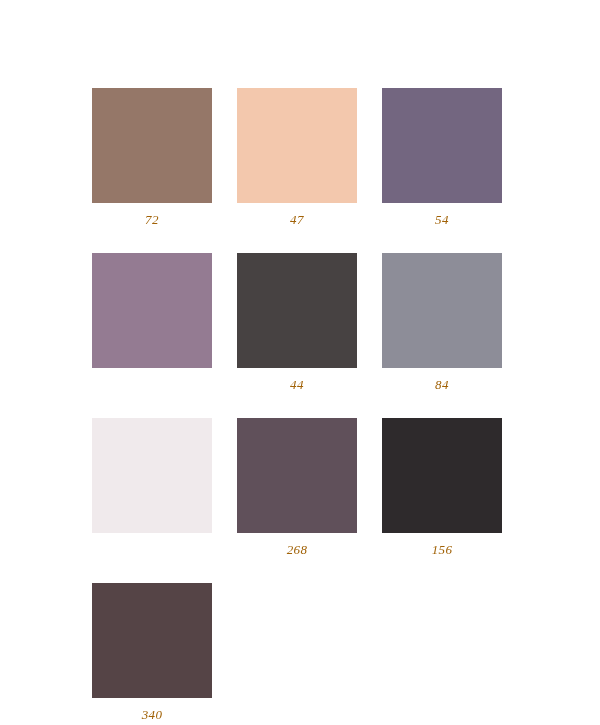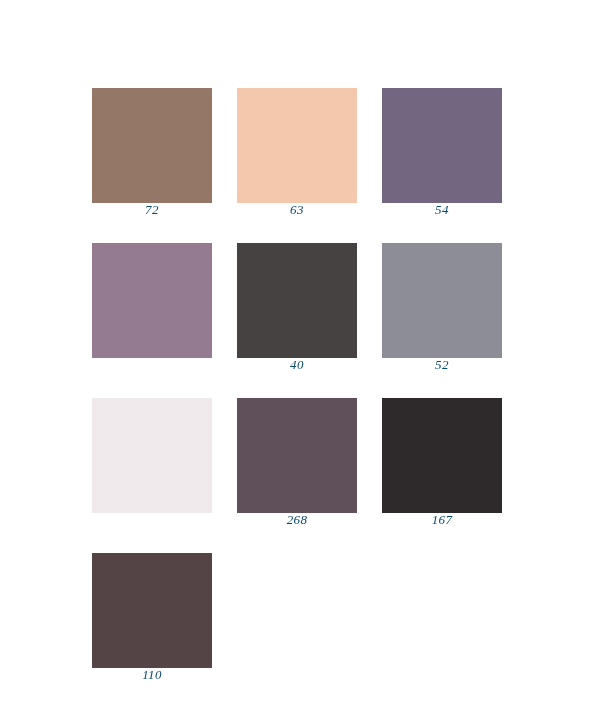--- a/index.html
+++ b/index.html
@@ -44,61 +44,62 @@
   }
 
   .swatch-label {
     display: block;
     width: 120px;
     text-align: center;
     font-family: "Liberation Serif", serif;
     font-style: italic;
     font-size: 13px;
     line-height: 13px;
-    color: #0c4a6e;
+    color: #a16207;
+    padding-top: 10px;
     letter-spacing: 0.4px;
   }
 </style>
 </head>
 <body style="background: rgb(255, 255, 255);">
 
 <div id="swatch-chart" style="background: rgb(255, 255, 255);">
   <div class="swatch-grid">
       <div class="swatch-cell">
         <div class="swatch-color" style="background-color: rgb(149, 119, 104);"></div>
         <span class="swatch-label">72</span>
       </div>
       <div class="swatch-cell">
         <div class="swatch-color" style="background-color: rgb(243, 200, 173);"></div>
-        <span class="swatch-label">63</span>
+        <span class="swatch-label">47</span>
       </div>
       <div class="swatch-cell">
         <div class="swatch-color" style="background-color: rgb(115, 102, 128);"></div>
         <span class="swatch-label">54</span>
       </div>
       <div class="swatch-cell">
         <div class="swatch-color" style="background-color: rgb(148, 123, 146);"></div>
       </div>
       <div class="swatch-cell">
         <div class="swatch-color" style="background-color: rgb(71, 66, 66);"></div>
-        <span class="swatch-label">40</span>
+        <span class="swatch-label">44</span>
       </div>
       <div class="swatch-cell">
         <div class="swatch-color" style="background-color: rgb(141, 141, 152);"></div>
-        <span class="swatch-label">52</span>
+        <span class="swatch-label">84</span>
       </div>
       <div class="swatch-cell">
         <div class="swatch-color" style="background-color: rgb(240, 234, 236);"></div>
       </div>
       <div class="swatch-cell">
         <div class="swatch-color" style="background-color: rgb(96, 80, 90);"></div>
         <span class="swatch-label">268</span>
       </div>
       <div class="swatch-cell">
         <div class="swatch-color" style="background-color: rgb(46, 42, 44);"></div>
-        <span class="swatch-label">167</span>
+        <span class="swatch-label">156</span>
       </div>
       <div class="swatch-cell">
         <div class="swatch-color" style="background-color: rgb(85, 68, 70);"></div>
-        <span class="swatch-label">110</span>
+        <span class="swatch-label">340</span>
       </div>
     </div>
 </div>
 
 </body></html>

